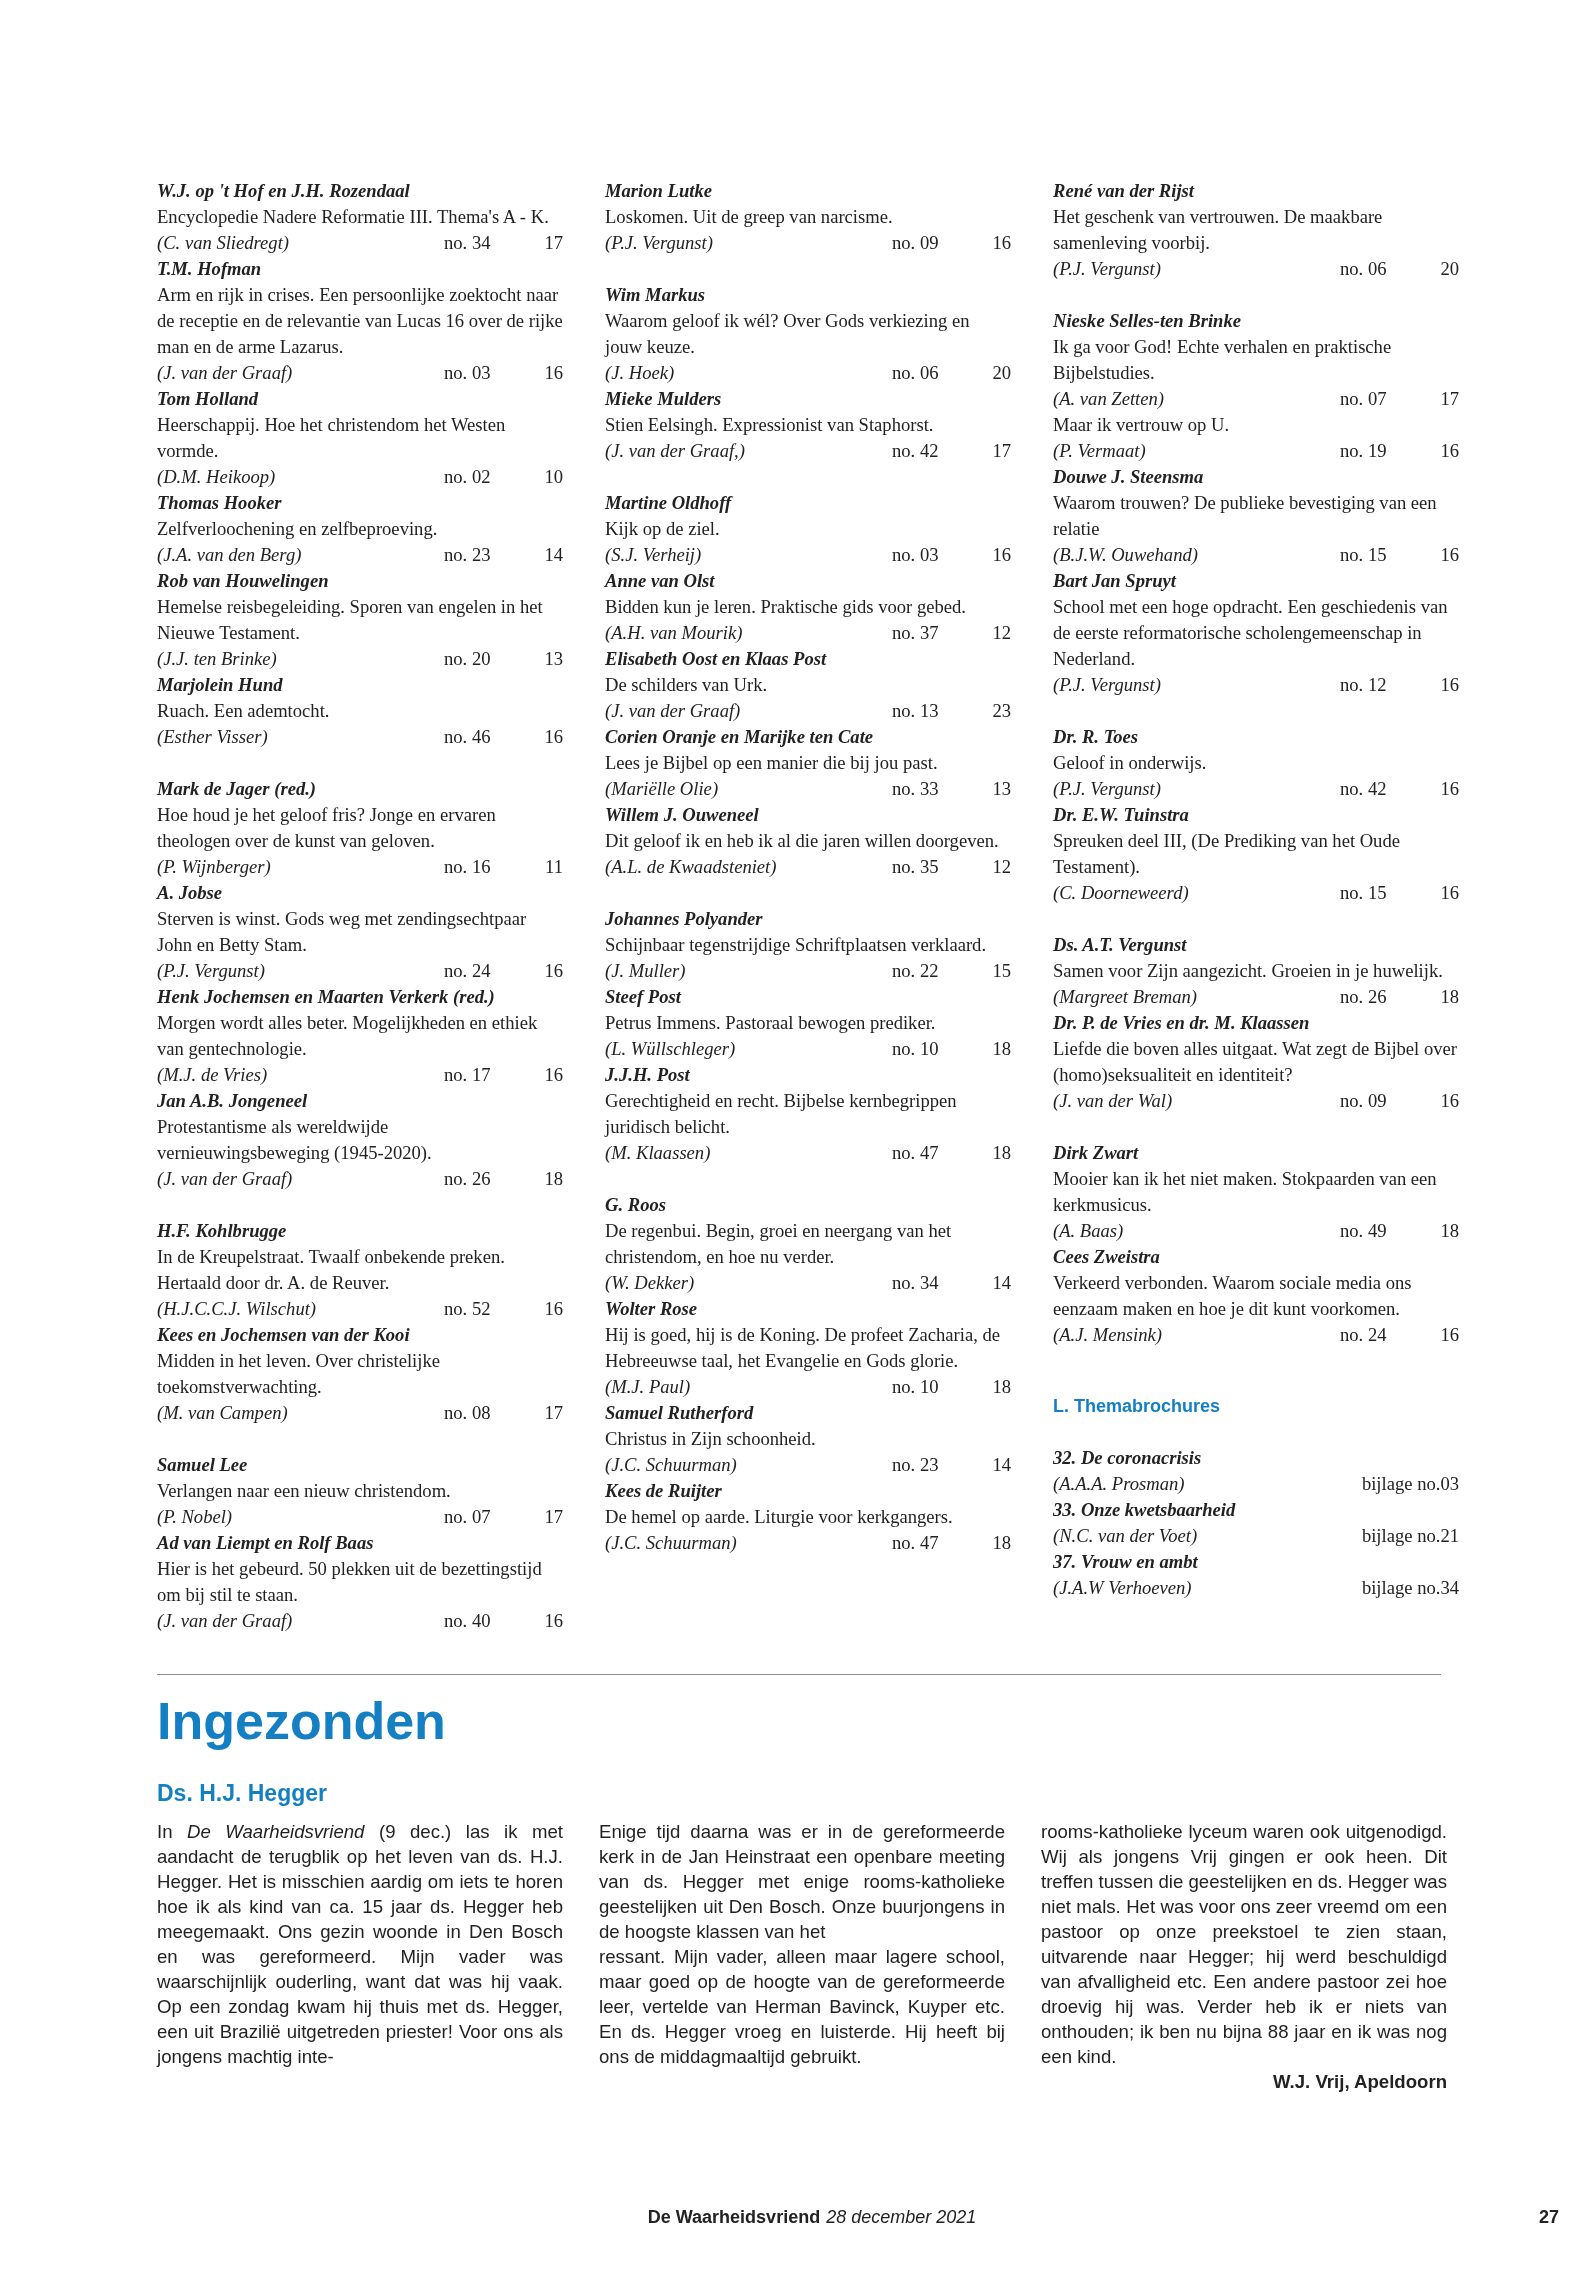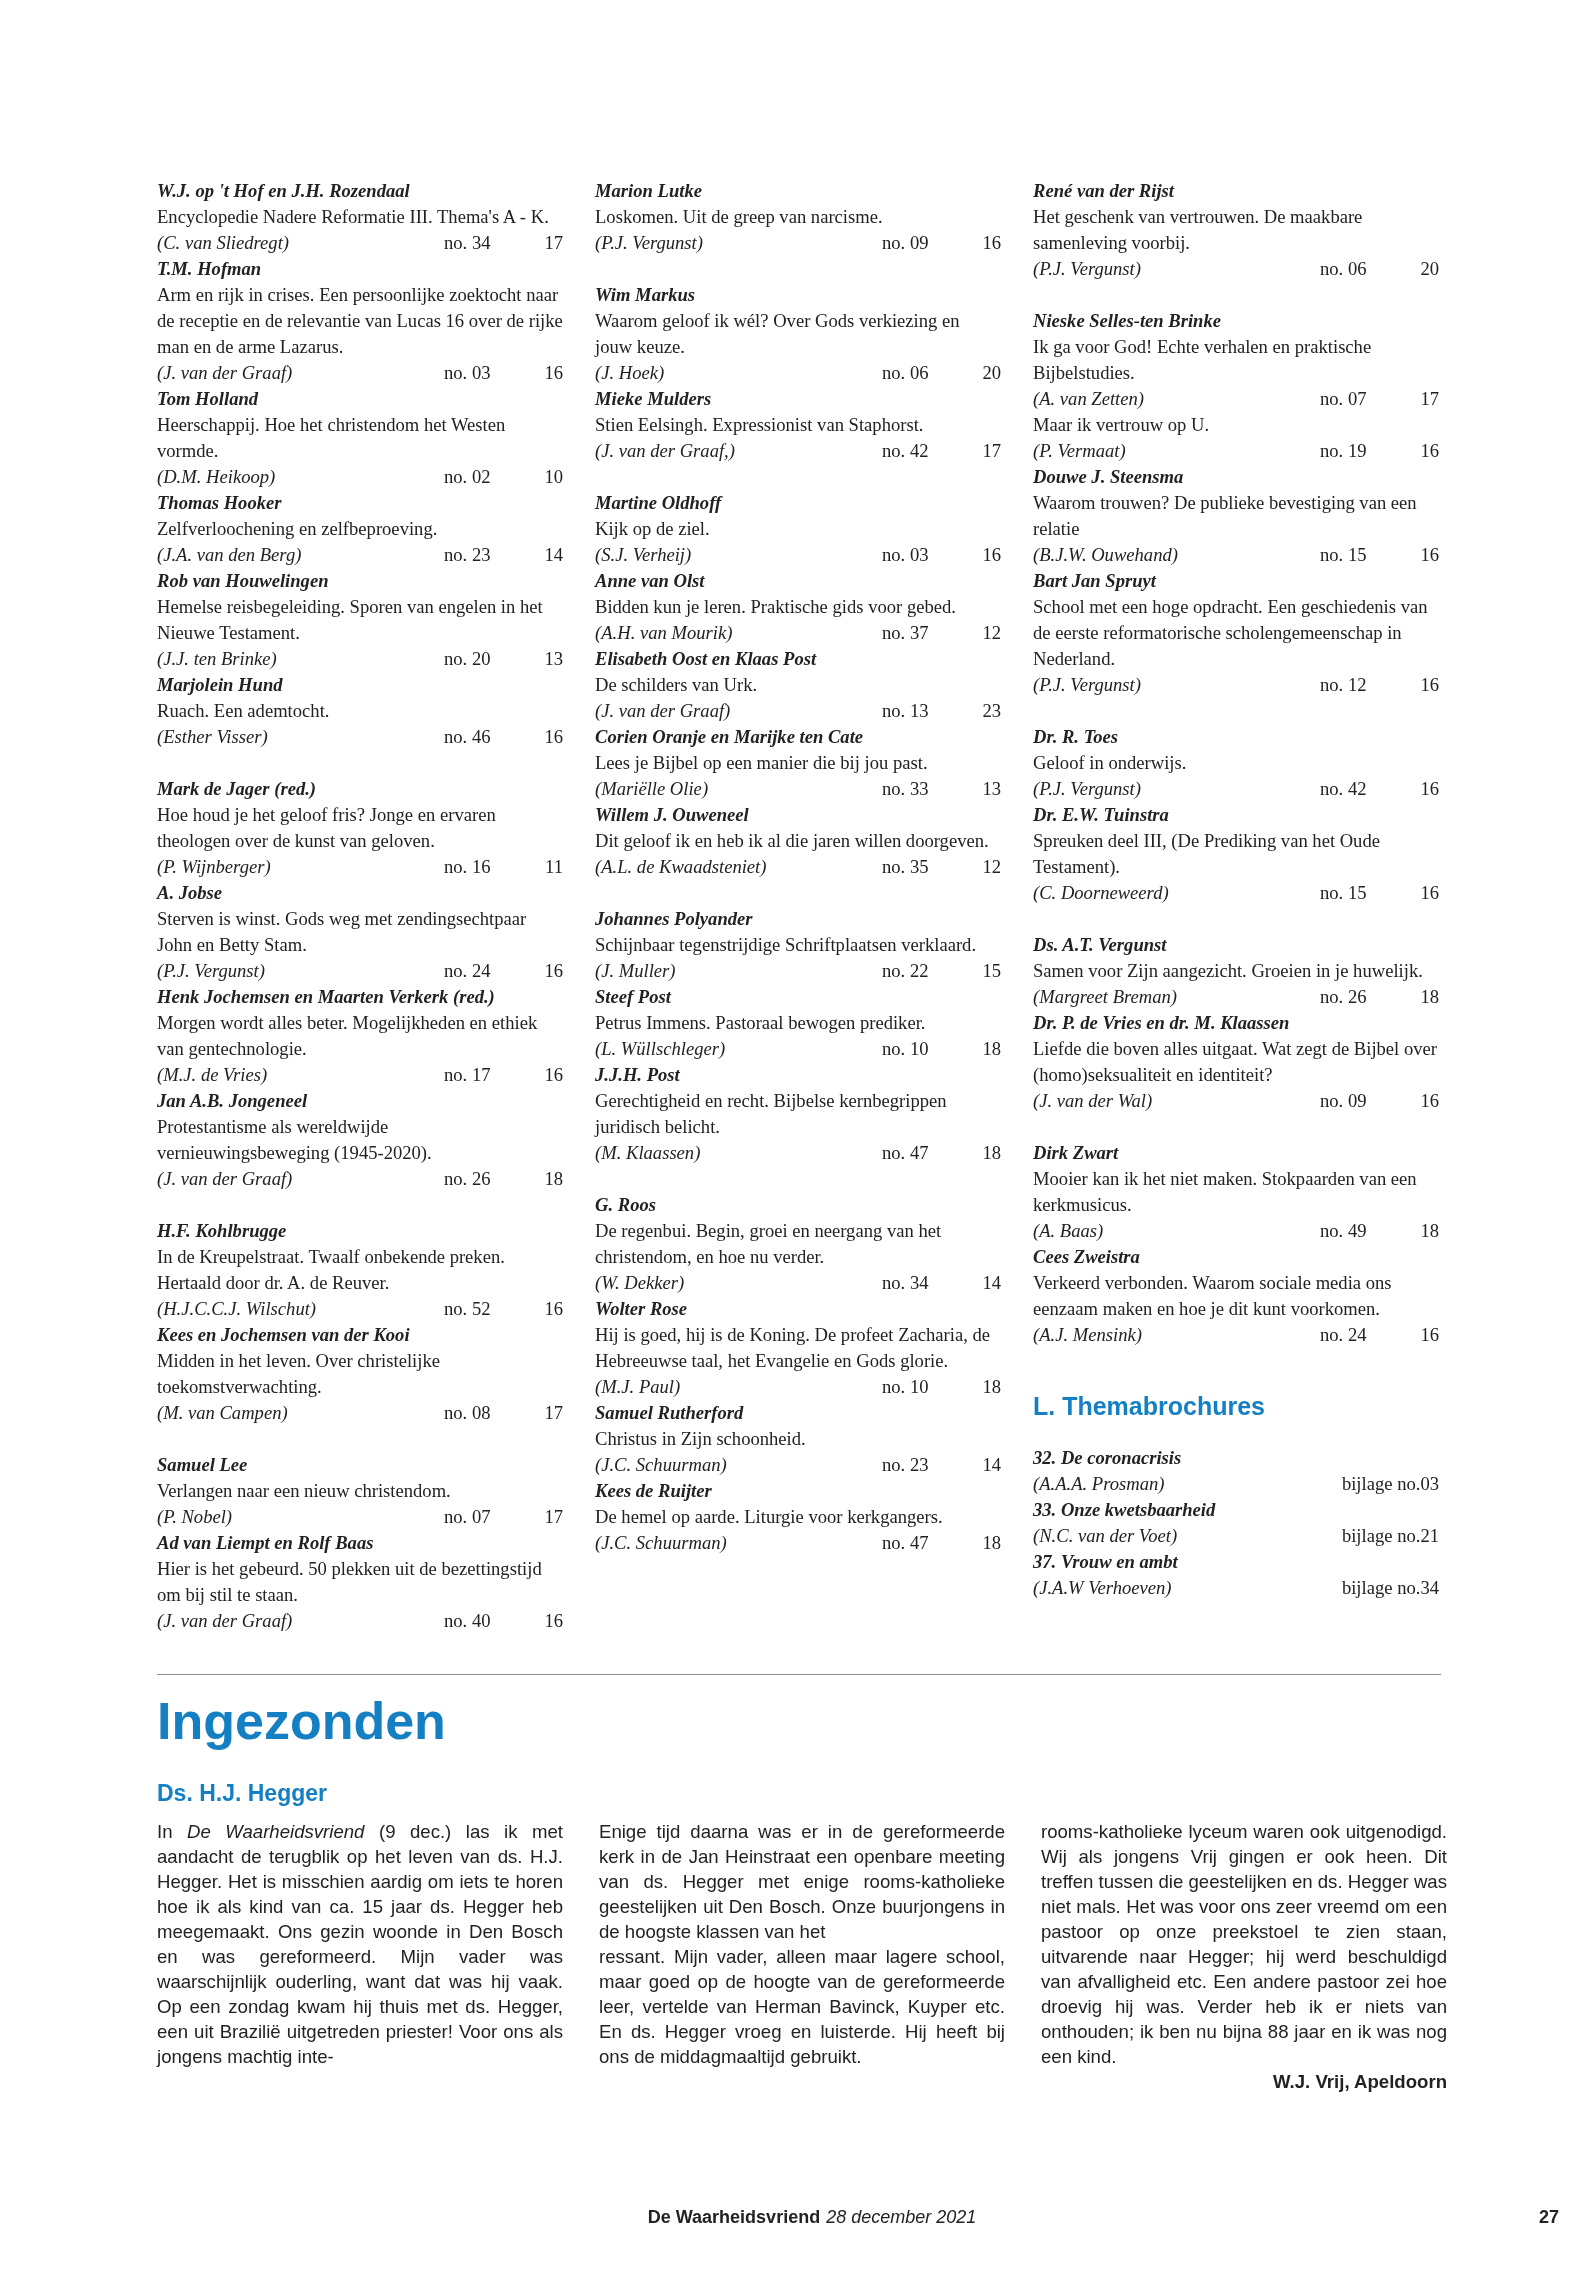--- a/index.html
+++ b/index.html
@@ -5,34 +5,34 @@
   :root { --accent:#1480c3; --ink:#222222; }
   html,body { margin:0; padding:0; }
   body {
     width:1592px; height:2295px; position:relative; overflow:hidden;
     background:#ffffff; color:var(--ink);
     font-family:"Liberation Serif", serif;
   }
   .content { position:absolute; left:157px; top:178px; width:1284px; }
 
   
-  .cols { display:flex; gap:32px; }
+  .cols { display:flex; gap:42px; }
   .col { width:406px; flex:0 0 406px; font-size:18.6px; line-height:26px; }
   .group { margin-bottom:26px; }
   .group:last-child { margin-bottom:0; }
   .author { font-weight:700; font-style:italic; }
   .title { }
   .rev { display:flex; }
   .rev .who { font-style:italic; flex:1 1 auto; padding-right:7px; }
   .rev .no { flex:0 0 79px; }
   .rev .pg { flex:0 0 40px; text-align:right; }
 
   .thema-h {
     font-family:"Liberation Sans", sans-serif; font-weight:700;
-    color:var(--accent); font-size:25px; line-height:29px;
+    color:var(--accent); font-size:18px; line-height:29px;
     margin:44px 0 24px;
   }
   .brochure { }
   .b-line { display:flex; justify-content:space-between; }
   .b-line .who { font-style:italic; }
 
   
   .rule { border-top:1.7px solid #8f8f8f; margin-top:40px; }
   .ingezonden-h {
     font-family:"Liberation Sans", sans-serif; font-weight:700;

